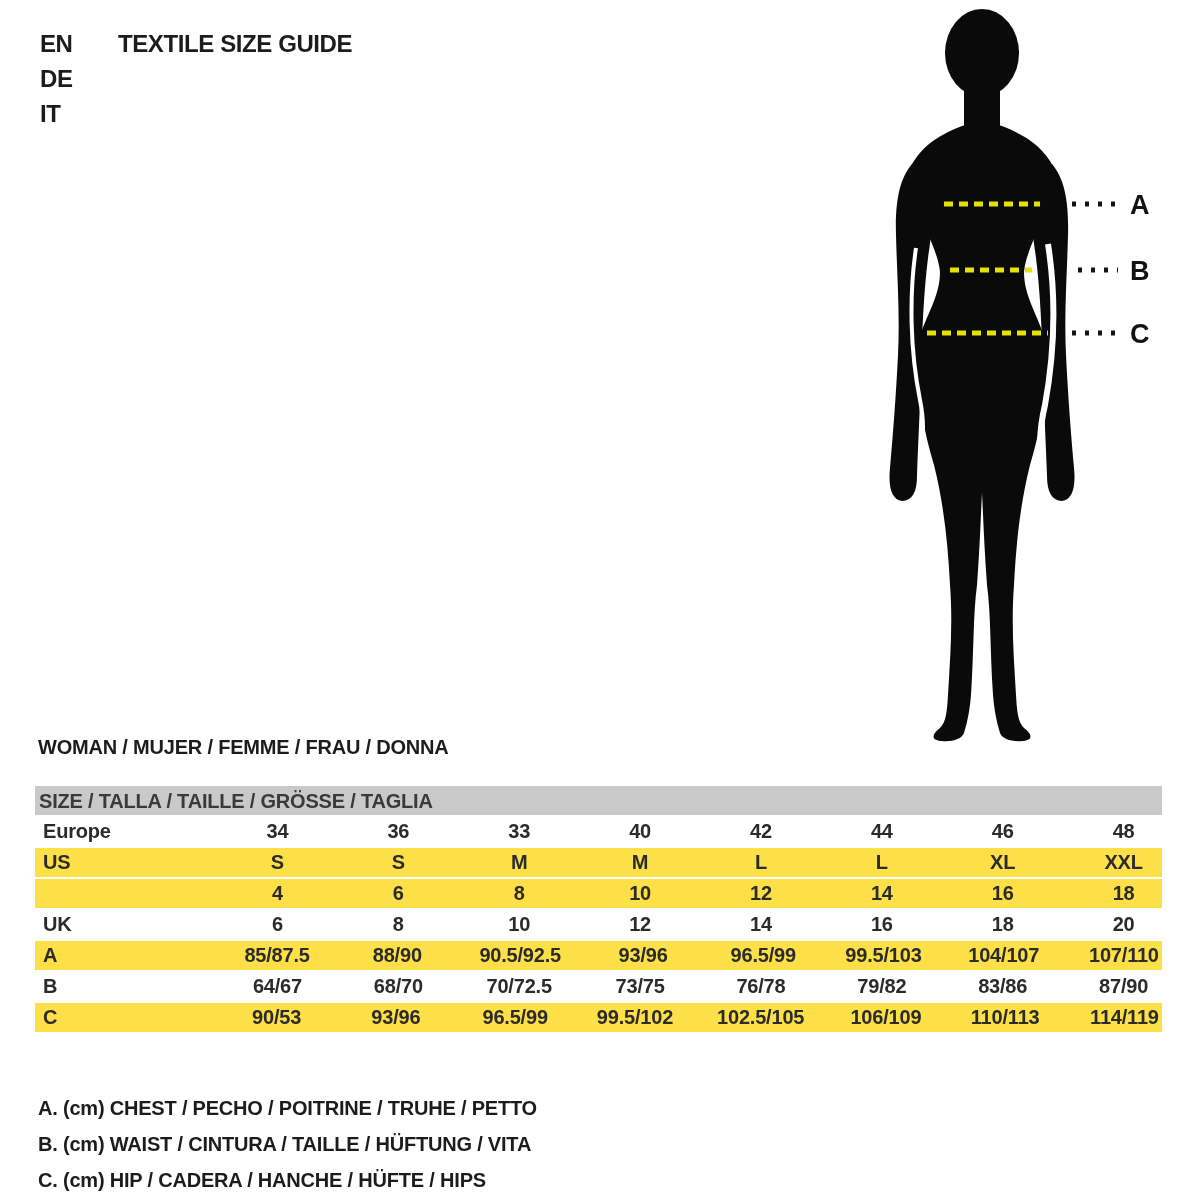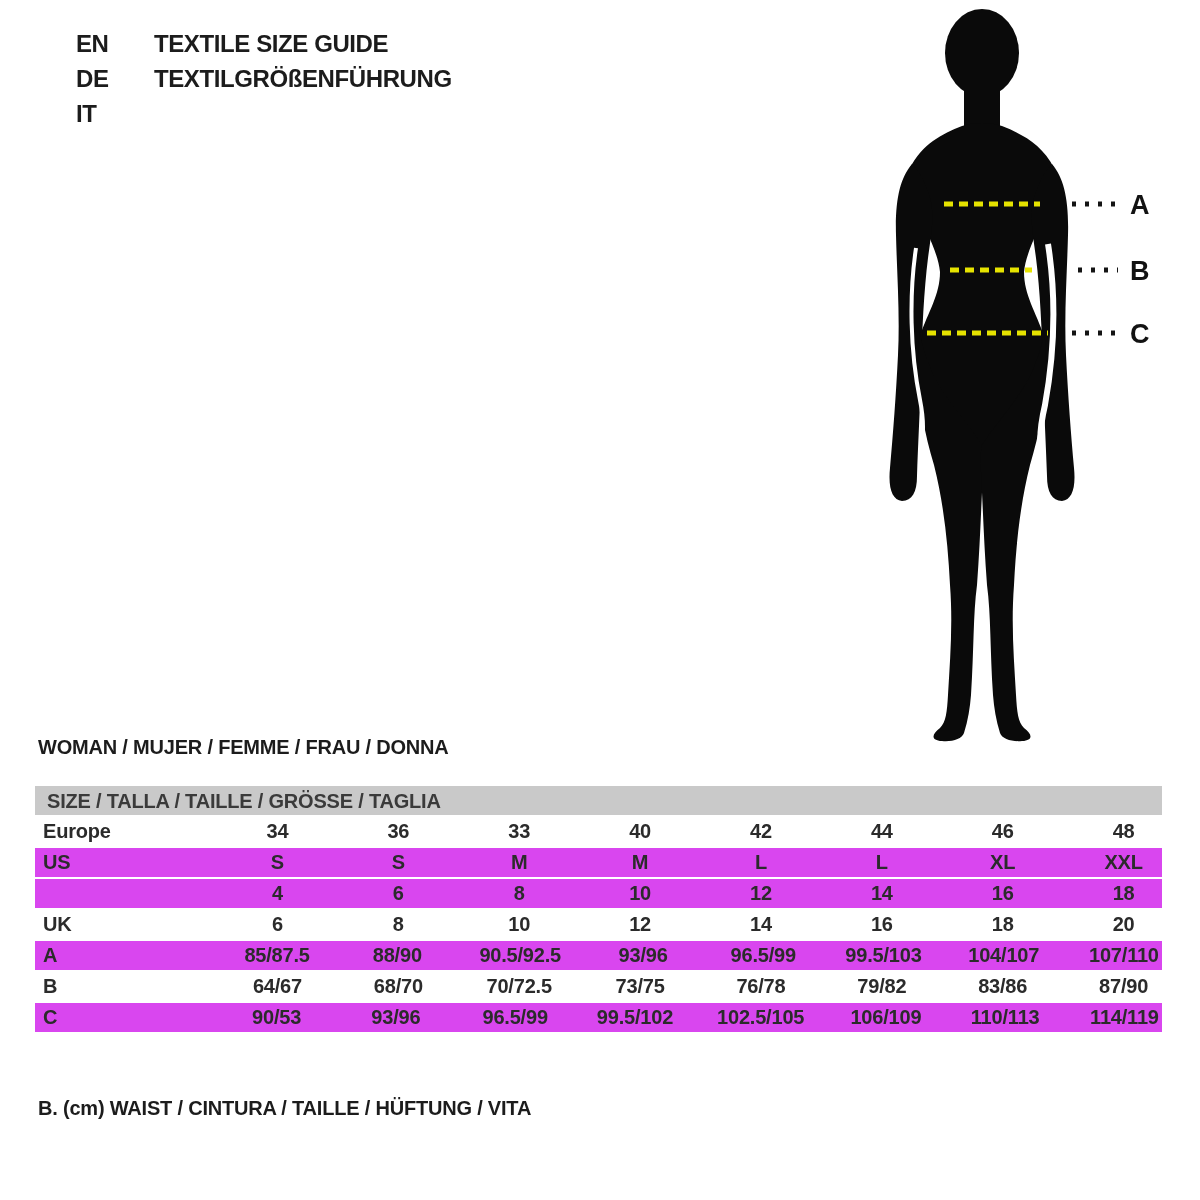--- a/index.html
+++ b/index.html
@@ -4,58 +4,57 @@
 <style>
   html,body{margin:0;padding:0;}
   body{
     width:1200px;height:1200px;background:#ffffff;position:relative;overflow:hidden;
     font-family:"Liberation Sans", sans-serif;color:#1c1c1c;
     -webkit-font-smoothing:antialiased;
   }
   .abs{position:absolute;}
 
   
-  .lang-list{left:40px;top:26px;margin-left:36px;}
+  .lang-list{left:40px;top:26px;}
   .lang-row{display:flex;height:35px;align-items:center;font-weight:bold;font-size:24px;letter-spacing:-0.4px;}
   .lang-code{width:78px;flex:0 0 78px;}
 
   
   .figure-wrap{left:850px;top:0;width:350px;height:750px;}
 
   
   .section-heading{left:38px;top:736px;font-size:20px;font-weight:bold;letter-spacing:-0.2px;}
 
   
   .size-table{left:35px;top:786px;width:1127px;}
   .t-header{height:31px;line-height:31px;background:#c9c9c9;color:#3a3a3a;
-    font-weight:bold;font-size:20px;letter-spacing:-0.2px;padding-left:12px;
+    font-weight:bold;font-size:20px;letter-spacing:-0.2px;padding-left:4px;
     box-sizing:border-box;border-bottom:2px solid #fff;}
   .t-row{display:flex;height:31px;line-height:29px;font-weight:bold;font-size:20px;
     letter-spacing:-0.2px;color:#2b2b2b;box-sizing:border-box;border-bottom:2px solid #fff;gap:44px;}
-  .t-row.gray{background:#d946ef;}
+  .t-row.gray{background:#fde047;}
   .t-label{width:160px;flex:0 0 160px;padding-left:8px;box-sizing:border-box;}
   .t-cell{flex:1;text-align:center;}
 
   
   .legend{left:38px;top:1090px;}
   .legend-line{height:36px;line-height:36px;font-weight:bold;font-size:20px;letter-spacing:-0.2px;}
 
   .fig-label{font-family:"Liberation Sans", sans-serif;font-weight:bold;font-size:27px;fill:#121212;}
 </style>
 </head>
 <body>
 
 <div class="abs lang-list">
   <div class="lang-row">
     <span class="lang-code">EN</span>
     <span class="lang-title">TEXTILE SIZE GUIDE</span>
   </div>
   <div class="lang-row">
     <span class="lang-code">DE</span>
-    <span class="lang-title">TEXTILGRÖßENFÜHRUNG</span>
   </div>
   <div class="lang-row">
     <span class="lang-code">IT</span>
   </div>
 </div>
 
 <div class="abs figure-wrap">
   <svg width="350" height="750" viewBox="0 0 350 750" xmlns="http://www.w3.org/2000/svg">
     <g fill="#0a0a0a" stroke="none">
 
@@ -230,14 +229,16 @@
     <div class="t-cell">96.5/99</div>
     <div class="t-cell">99.5/102</div>
     <div class="t-cell">102.5/105</div>
     <div class="t-cell">106/109</div>
     <div class="t-cell">110/113</div>
     <div class="t-cell">114/119</div>
   </div>
 </div>
 
 <div class="abs legend">
+  <div class="legend-line">A. (cm) CHEST / PECHO / POITRINE / TRUHE / PETTO</div>
   <div class="legend-line">B. (cm) WAIST / CINTURA / TAILLE / HÜFTUNG / VITA</div>
+  <div class="legend-line">C. (cm) HIP / CADERA / HANCHE / HÜFTE / HIPS</div>
 </div>
 
 </body></html>

